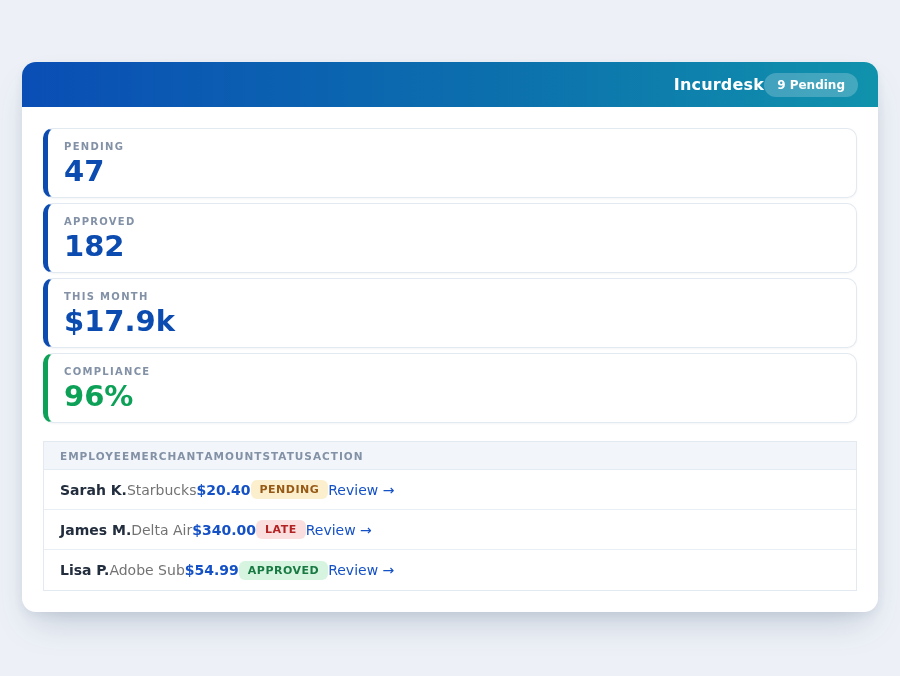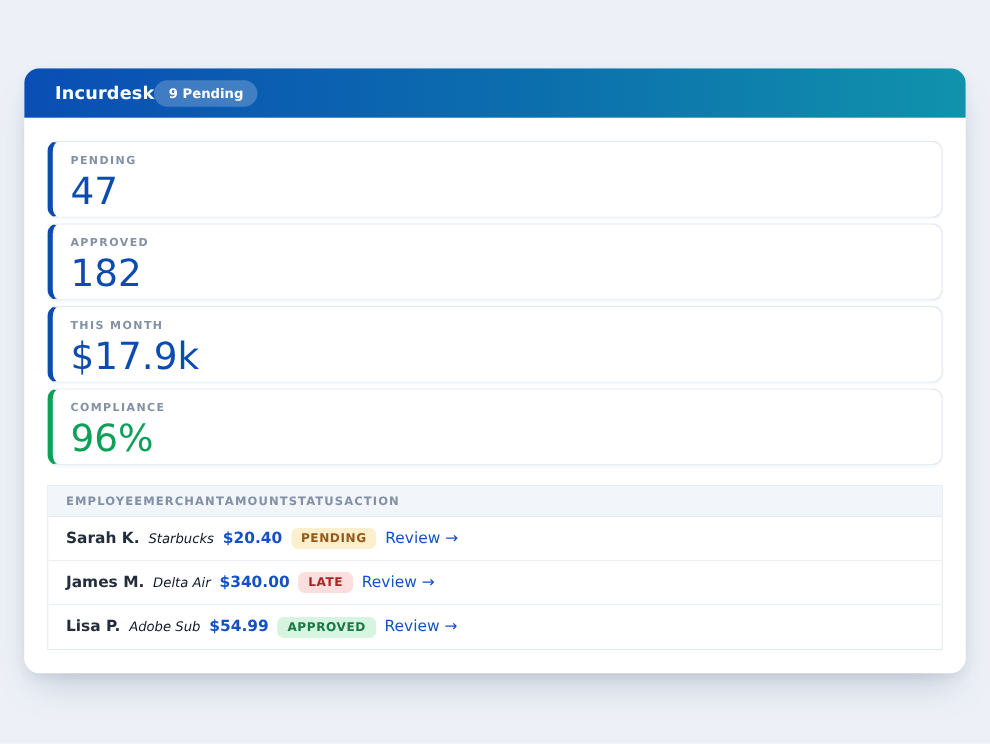--- a/index.html
+++ b/index.html
@@ -16,22 +16,22 @@
     border-radius: 14px;
     box-shadow: 0 18px 36px -12px rgba(45,66,104,.25), 0 4px 10px rgba(45,66,104,.07);
     overflow: hidden;
   }
   
   .app-header {
     height: 45px;
     background: linear-gradient(90deg, #0a4eb5 0%, #0c6fad 55%, #1092ac 100%);
     display: flex;
     align-items: center;
-    justify-content: flex-start;
-    padding: 0 28px;
+    justify-content: flex-end;
+    padding: 0 20px;
   }
   .app-title {
     color: #ffffff;
     font-size: 16px;
     font-weight: bold;
     letter-spacing: 0.2px;
   }
   .header-badge {
     background: rgba(255,255,255,0.22);
     color: #ffffff;
@@ -56,22 +56,22 @@
   .stat-card.accent-green { border-left-color: #0da158; }
   .stat-label {
     font-size: 10px;
     font-weight: bold;
     letter-spacing: 1.3px;
     color: #8291a6;
     display: block;
     margin-bottom: 3px;
   }
   .stat-value {
-    font-size: 34px;
-    font-weight: normal;
+    font-size: 29px;
+    font-weight: bold;
     color: #0c4cb0;
     line-height: 1.15;
     display: block;
   }
   .stat-card.accent-green .stat-value { color: #0da158; }
   
   .expense-table {
     margin-top: 18px;
     border: 1px solid #e3e9f0;
     border-radius: 0;
@@ -88,28 +88,28 @@
   .table-head span {
     font-size: 10.5px;
     font-weight: bold;
     letter-spacing: 1px;
     color: #8291a6;
   }
   .table-row {
     height: 40px;
     display: flex;
     align-items: center;
-    gap: 8px;
+    gap: 0;
     padding: 0 16px;
     border-bottom: 1px solid #eaeff5;
     background: #ffffff;
   }
   .table-row:last-child { border-bottom: none; }
   .cell-employee { font-size: 14px; font-weight: bold; color: #222d3d; }
-  .cell-merchant { font-size: 12px; color: #0f172a; font-style: italic; }
+  .cell-merchant { font-size: 14px; color: #737373; }
   .cell-amount   { font-size: 14px; font-weight: bold; color: #1551c6; }
   .status-badge {
     font-size: 11px;
     font-weight: bold;
     letter-spacing: 0.5px;
     padding: 3px 9px;
     border-radius: 6px;
   }
   .status-badge.badge-pending  { background: #fbefcd; color: #975a16; }
   .status-badge.badge-late     { background: #fbdfdf; color: #b32222; }

